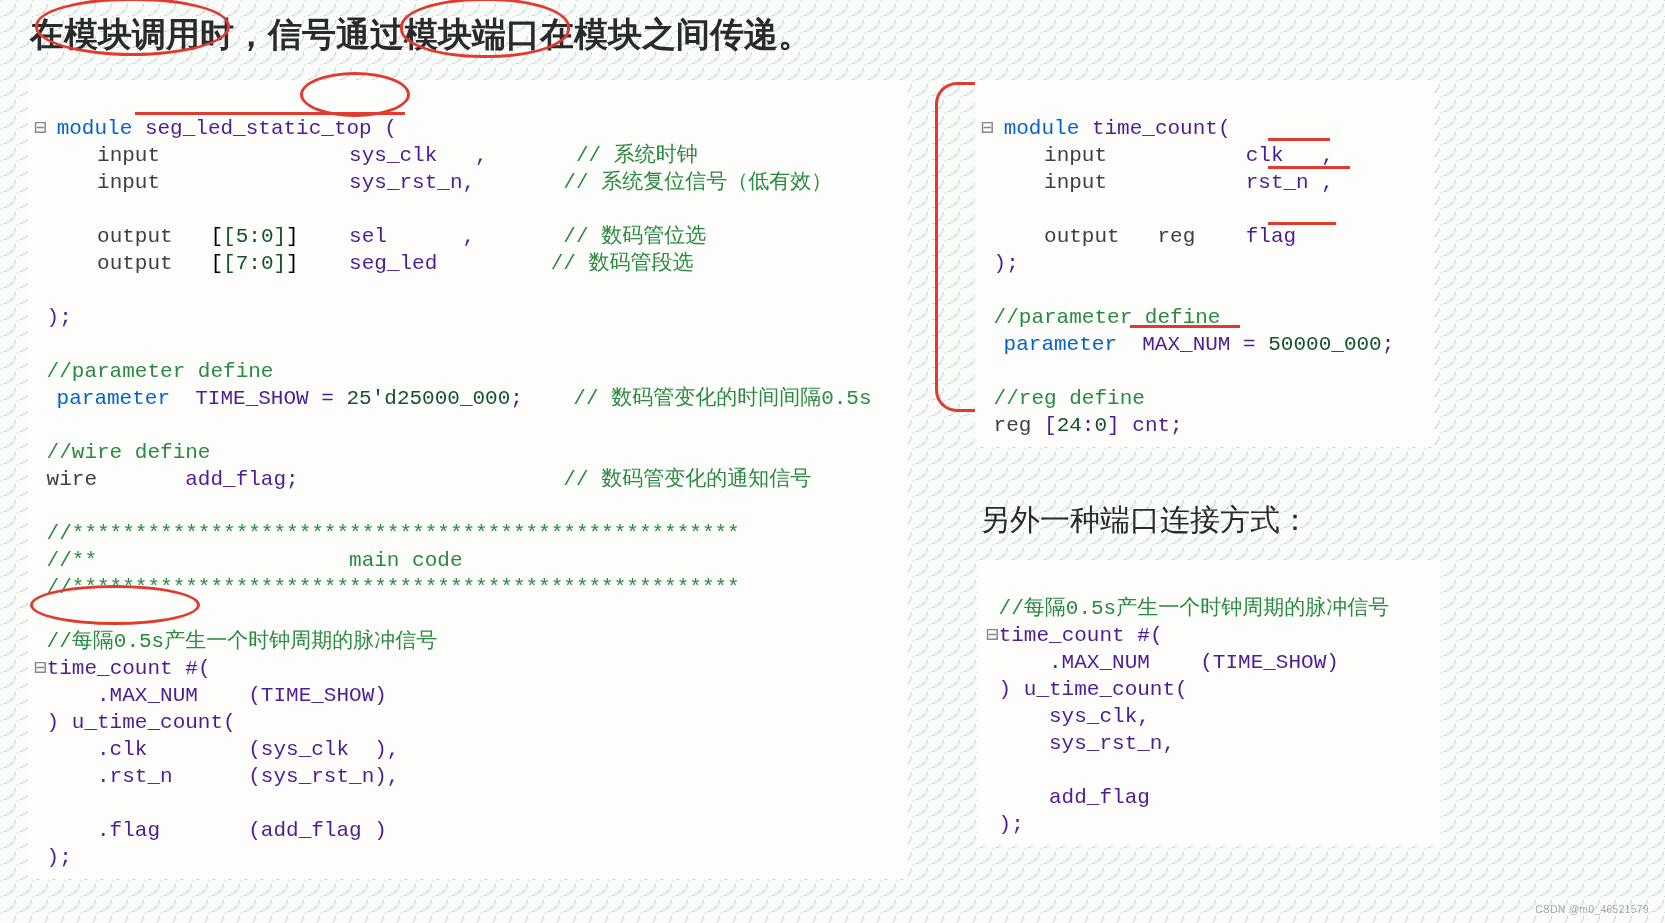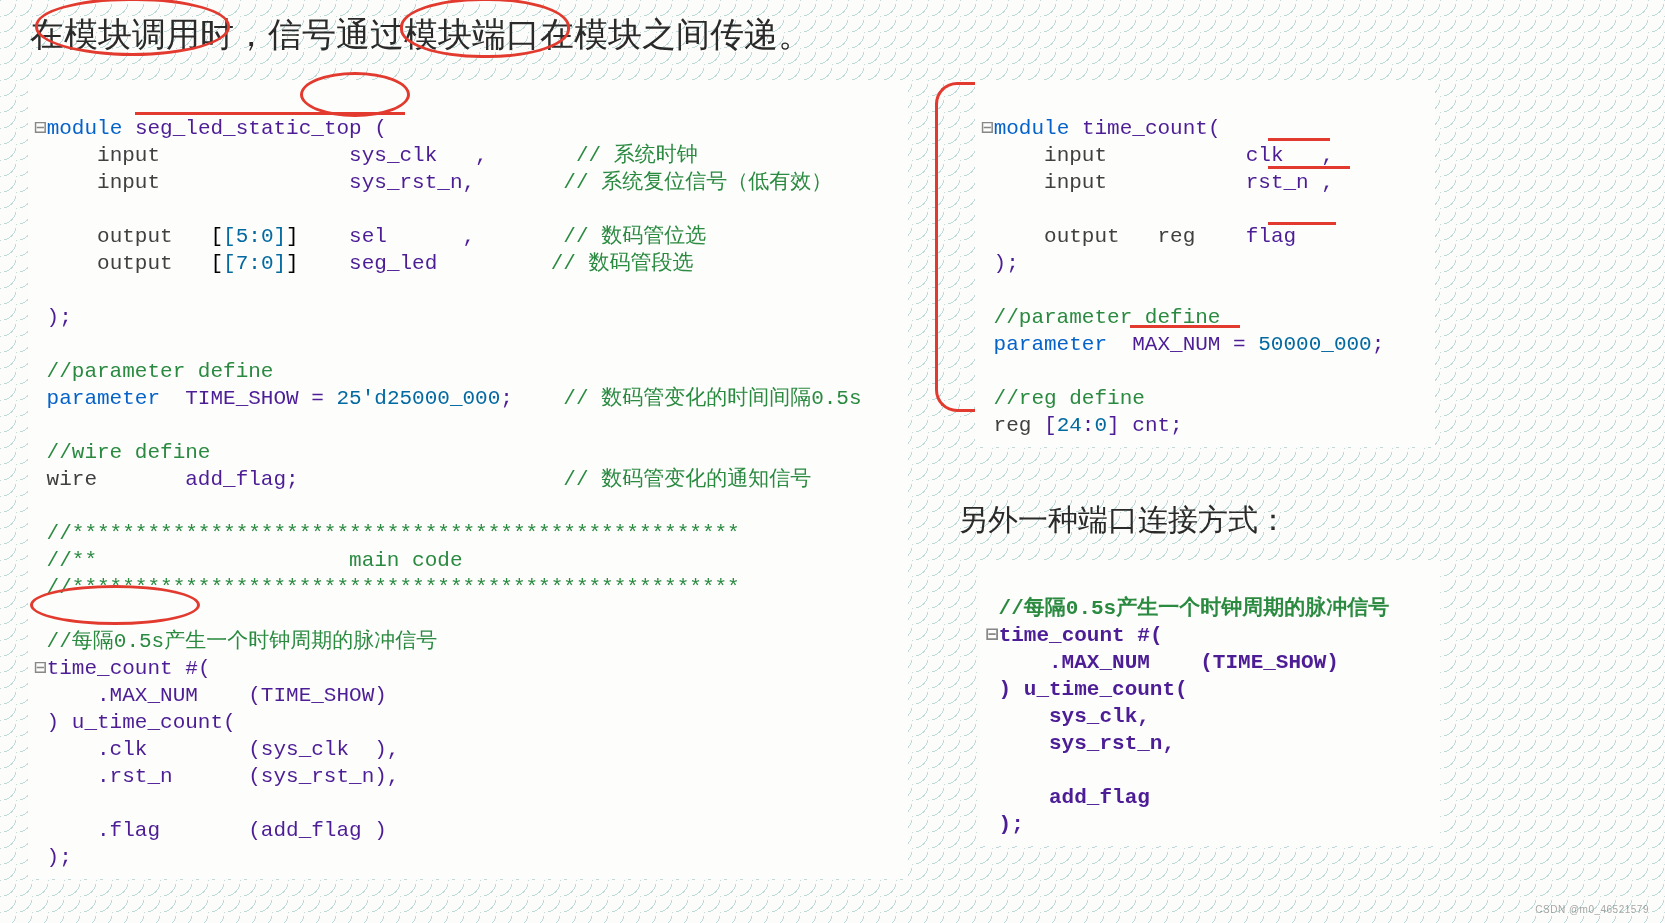--- a/index.html
+++ b/index.html
@@ -10,35 +10,35 @@
     background-size: 16px 16px;
     font-family: "Courier New", monospace;
     font-size: 21px;
     position: relative;
     overflow: hidden;
   }
   .title {
     position: absolute;
     top: 12px; left: 30px;
     font-family: "Microsoft YaHei","SimSun",sans-serif;
-    font-size: 34px; font-weight: 400;
+    font-size: 34px; font-weight: 700;
     color: #2a2a2a;
   }
   .codebox {
     position: absolute;
     background: #fdfdfc;
     white-space: pre;
     line-height: 27px;
     padding: 8px 6px;
   }
   .gutter { color:#888; }
-  .kw-blue { color:#0562c9; }
+  .kw-blue { color:#0562c9;margin-left:10px; }
   .kw-teal { color:#404040; }
   .txt { color:#4c1d95; }
-  .num { color:#0369a1; }
+  .num { color:#14532d; }
   .cm { color:#2a8a40; }
   .caption {
     position: absolute;
     font-family: "Microsoft YaHei","SimSun",sans-serif;
     font-size: 30px; color: #2a2a2a;
   }
   .ann-circle {
     position: absolute;
     border: 3px solid #e23a2e;
     border-radius: 50%;
@@ -108,23 +108,23 @@
 <span class="gutter"> </span>    <span class="kw-teal">output</span>   <span class="kw-teal">reg</span>    <span class="txt">flag</span>
 <span class="gutter"> </span><span class="txt">);</span>
 <span class="gutter"> </span>
 <span class="gutter"> </span><span class="cm">//parameter define</span>
 <span class="gutter"> </span><span class="kw-blue">parameter</span><span class="txt">  MAX_NUM = </span><span class="num">50000_000</span><span class="txt">;</span>
 <span class="gutter"> </span>
 <span class="gutter"> </span><span class="cm">//reg define</span>
 <span class="gutter"> </span><span class="kw-teal">reg</span><span class="txt"> [</span><span class="num">24</span><span class="txt">:</span><span class="num">0</span><span class="txt">] cnt;</span>
 </div>
 
-<div class="caption" style="top:500px;left:958px;">另外一种端口连接方式：</div>
+<div class="caption" style="top:500px;left:980px;">另外一种端口连接方式：</div>
 
-<div class="codebox" style="top:560px;left:980px;width:460px;font-weight:bold;">
+<div class="codebox" style="top:560px;left:980px;width:460px;">
 <span class="gutter"> </span><span class="cm">//每隔0.5s产生一个时钟周期的脉冲信号</span>
 <span class="gutter">⊟</span><span class="txt">time_count #(</span>
 <span class="gutter"> </span><span class="txt">    .MAX_NUM    (TIME_SHOW)</span>
 <span class="gutter"> </span><span class="txt">) u_time_count(</span>
 <span class="gutter"> </span><span class="txt">    sys_clk,</span>
 <span class="gutter"> </span><span class="txt">    sys_rst_n,</span>
 <span class="gutter"> </span>
 <span class="gutter"> </span><span class="txt">    add_flag</span>
 <span class="gutter"> </span><span class="txt">);</span>
 </div>

